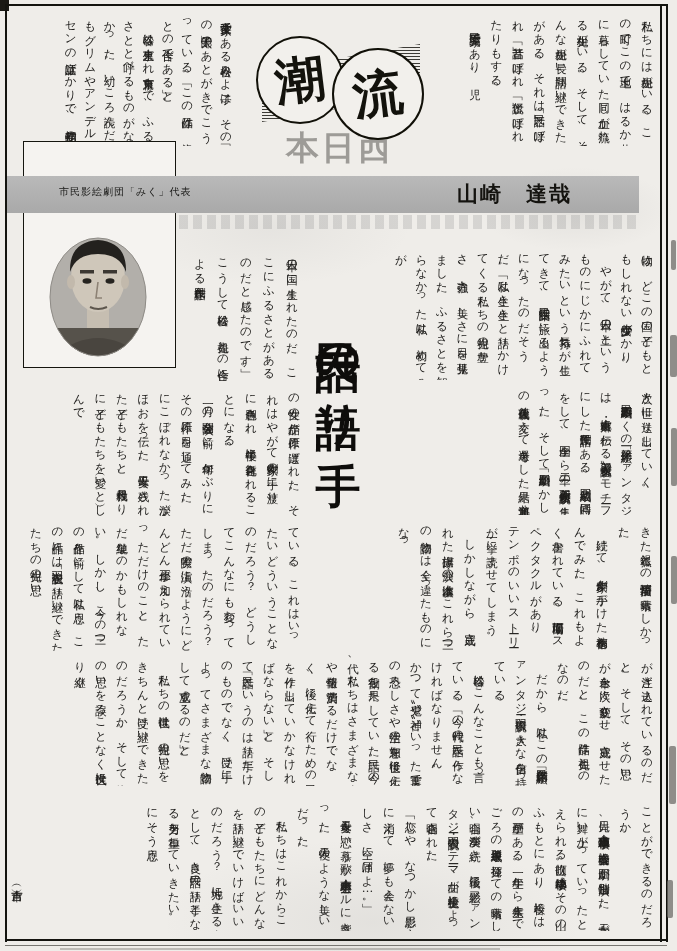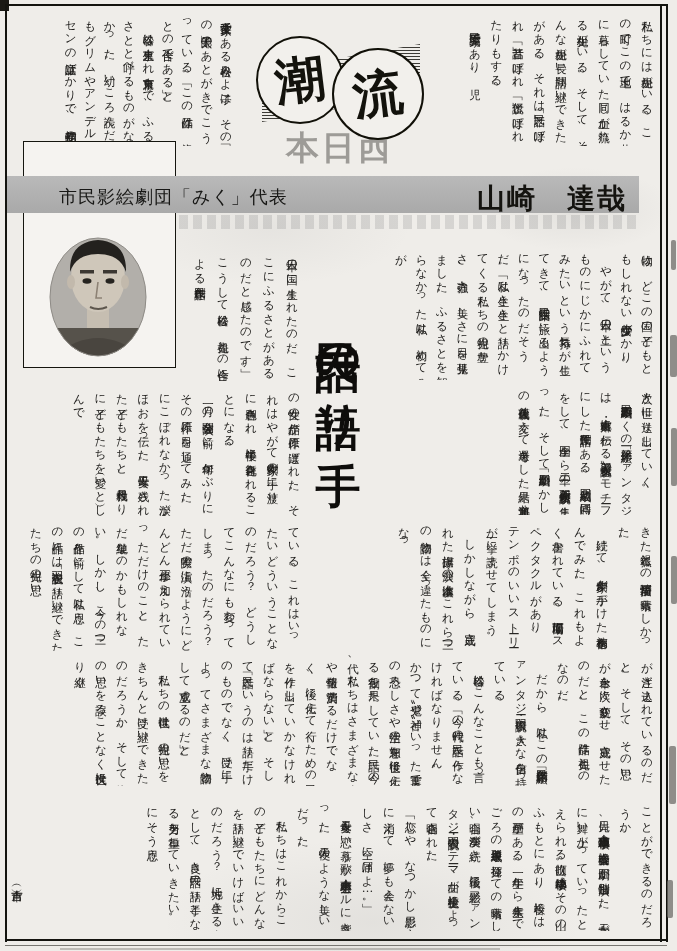--- a/index.html
+++ b/index.html
@@ -12,23 +12,23 @@
       radial-gradient(200px 80px at 40% 24%, rgba(120,120,120,.08), transparent 70%),
       radial-gradient(300px 120px at 55% 97%, rgba(120,120,120,.10), transparent 70%);}
   .border{position:absolute;background:#14140f;}
   .vblock{position:absolute;writing-mode:vertical-rl;text-orientation:upright;
     font-size:11.5px;letter-spacing:.5px;color:#1e1d1b;white-space:pre-line;
     overflow:hidden;line-height:21.5px;}
   .headline{position:absolute;writing-mode:vertical-rl;text-orientation:upright;
     font-weight:bold;font-size:45px;line-height:64px;letter-spacing:3px;color:#0e0d0b;}
   .banner{position:absolute;left:7px;top:176px;width:632px;height:37px;z-index:6;
     background:linear-gradient(#b9b9b9,#a9a9a9);}
-  .banner-left{position:absolute;left:52px;top:9px;font-size:18px;color:#181816;
+  .banner-left{position:absolute;left:52px;top:9px;font-size:10px;color:#181816;
     font-family:"DejaVu Sans","Liberation Sans",sans-serif;letter-spacing:1px;}
-  .banner-right{position:absolute;left:470px;top:4px;font-size:28px;font-weight:bold;
+  .banner-right{position:absolute;left:450px;top:4px;font-size:21px;font-weight:bold;
     color:#14130f;font-family:"DejaVu Sans","Liberation Sans",sans-serif;letter-spacing:2px;}
   .photo-frame{position:absolute;left:23px;top:141px;width:153px;height:227px;
     background:#f5f3f0;border:1.5px solid #15150f;box-sizing:border-box;z-index:3;}
   .logo{position:absolute;left:250px;top:30px;width:180px;height:110px;z-index:2;}
   .logo-hatch{position:absolute;left:12px;top:14px;width:158px;height:78px;
     background:repeating-linear-gradient(#3c3b36 0 1px,transparent 1px 3.1px);
     clip-path:polygon(0 36%,100% 0,100% 64%,0 100%);}
   .logo-circle{position:absolute;border:2.5px solid #111008;border-radius:50%;
     background:#f2f0ec;display:flex;align-items:center;justify-content:center;}
   .logo-circle.l{left:6px;top:6px;width:84px;height:84px;}

